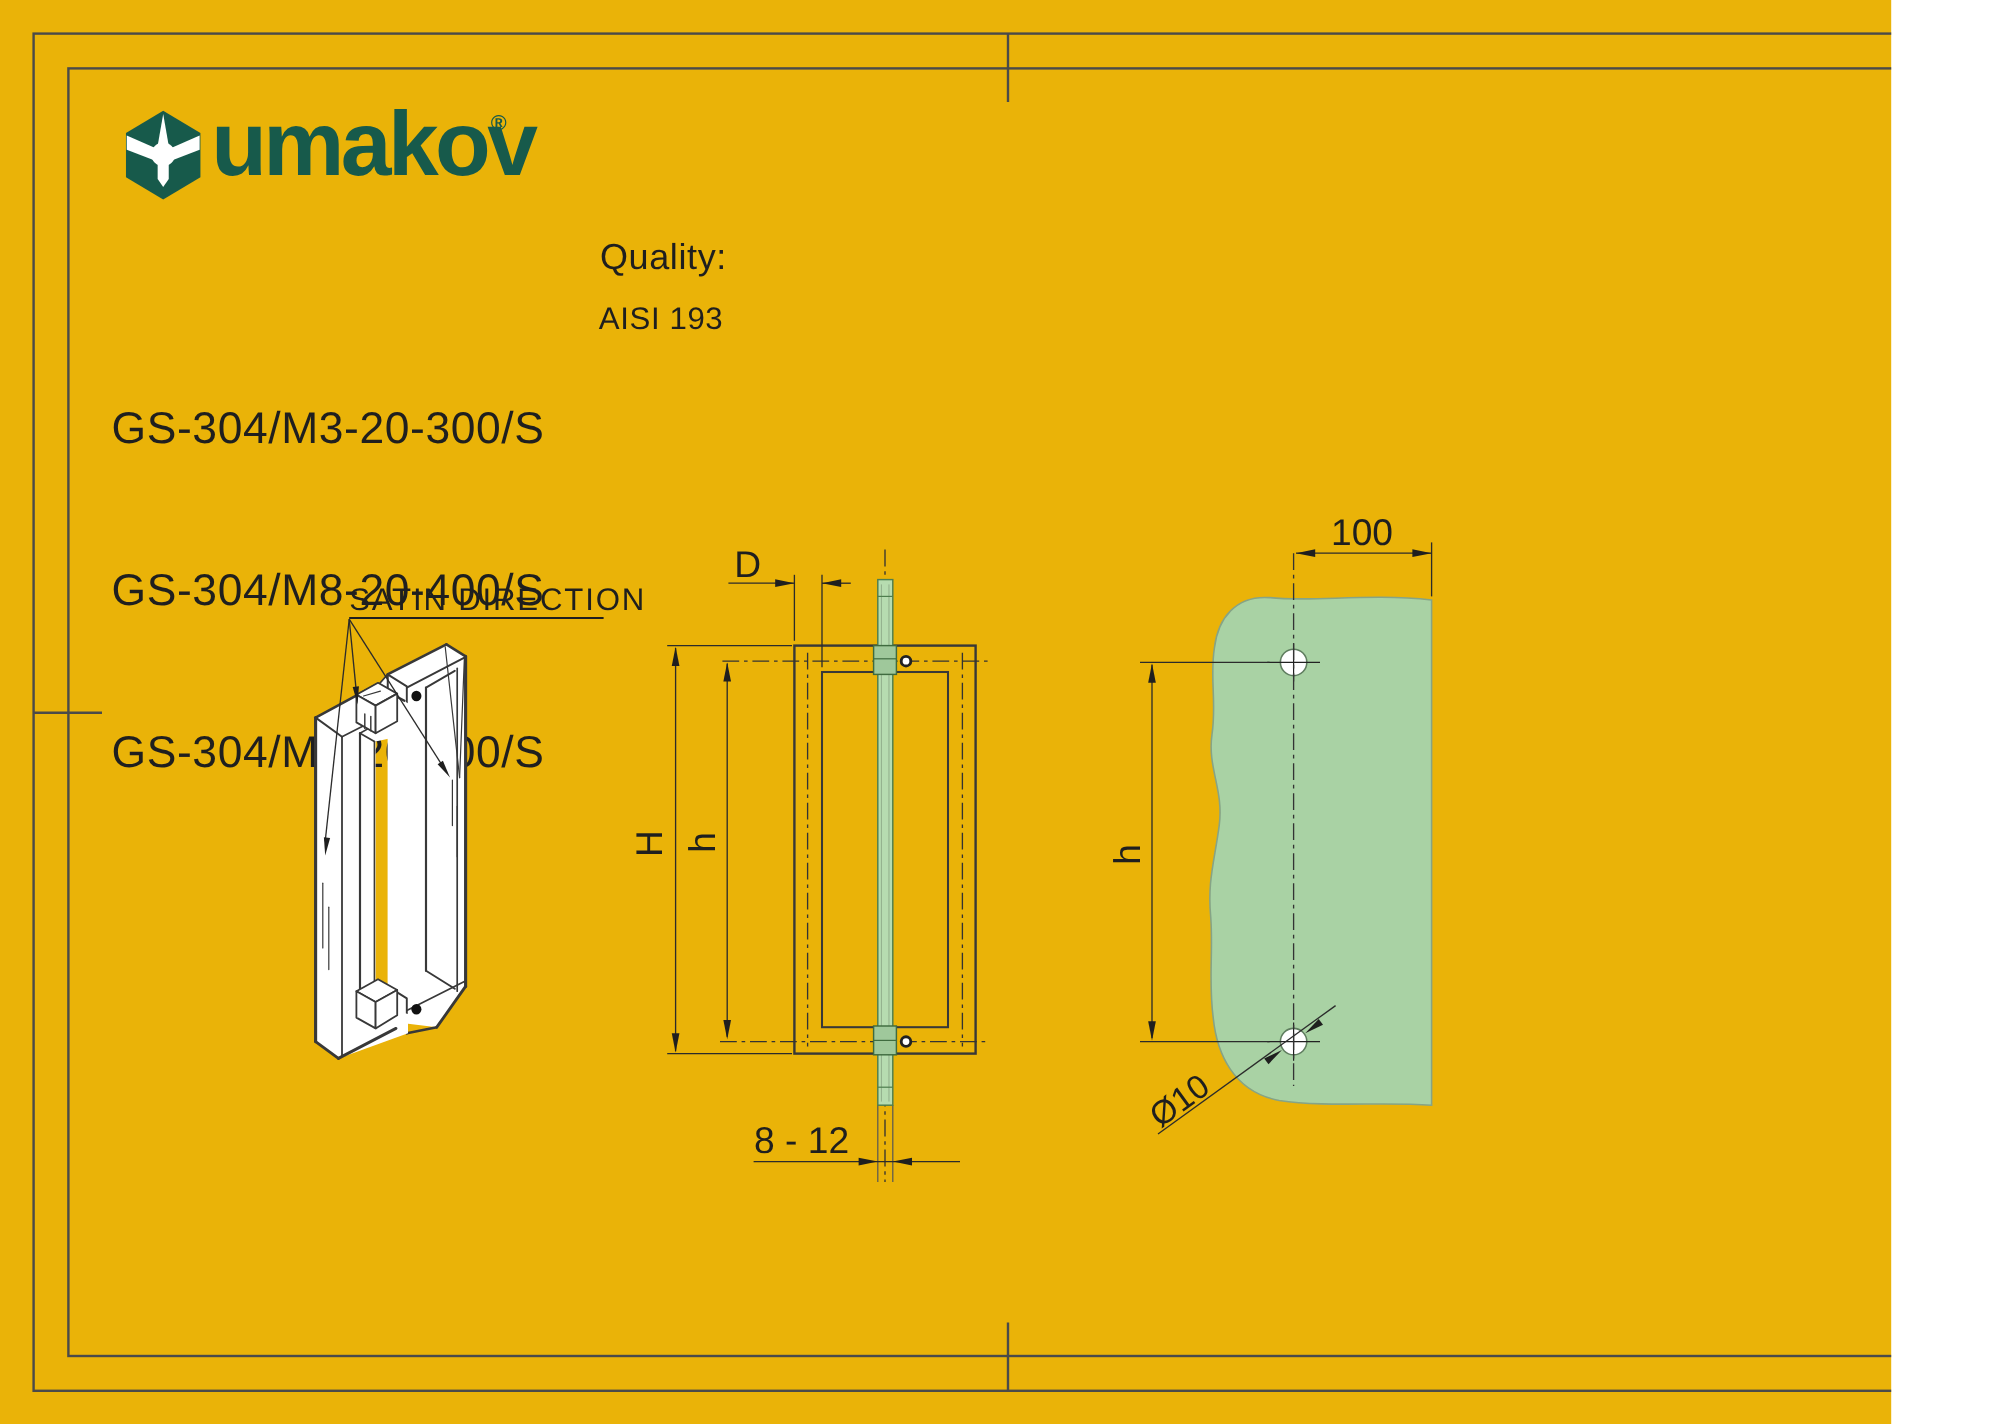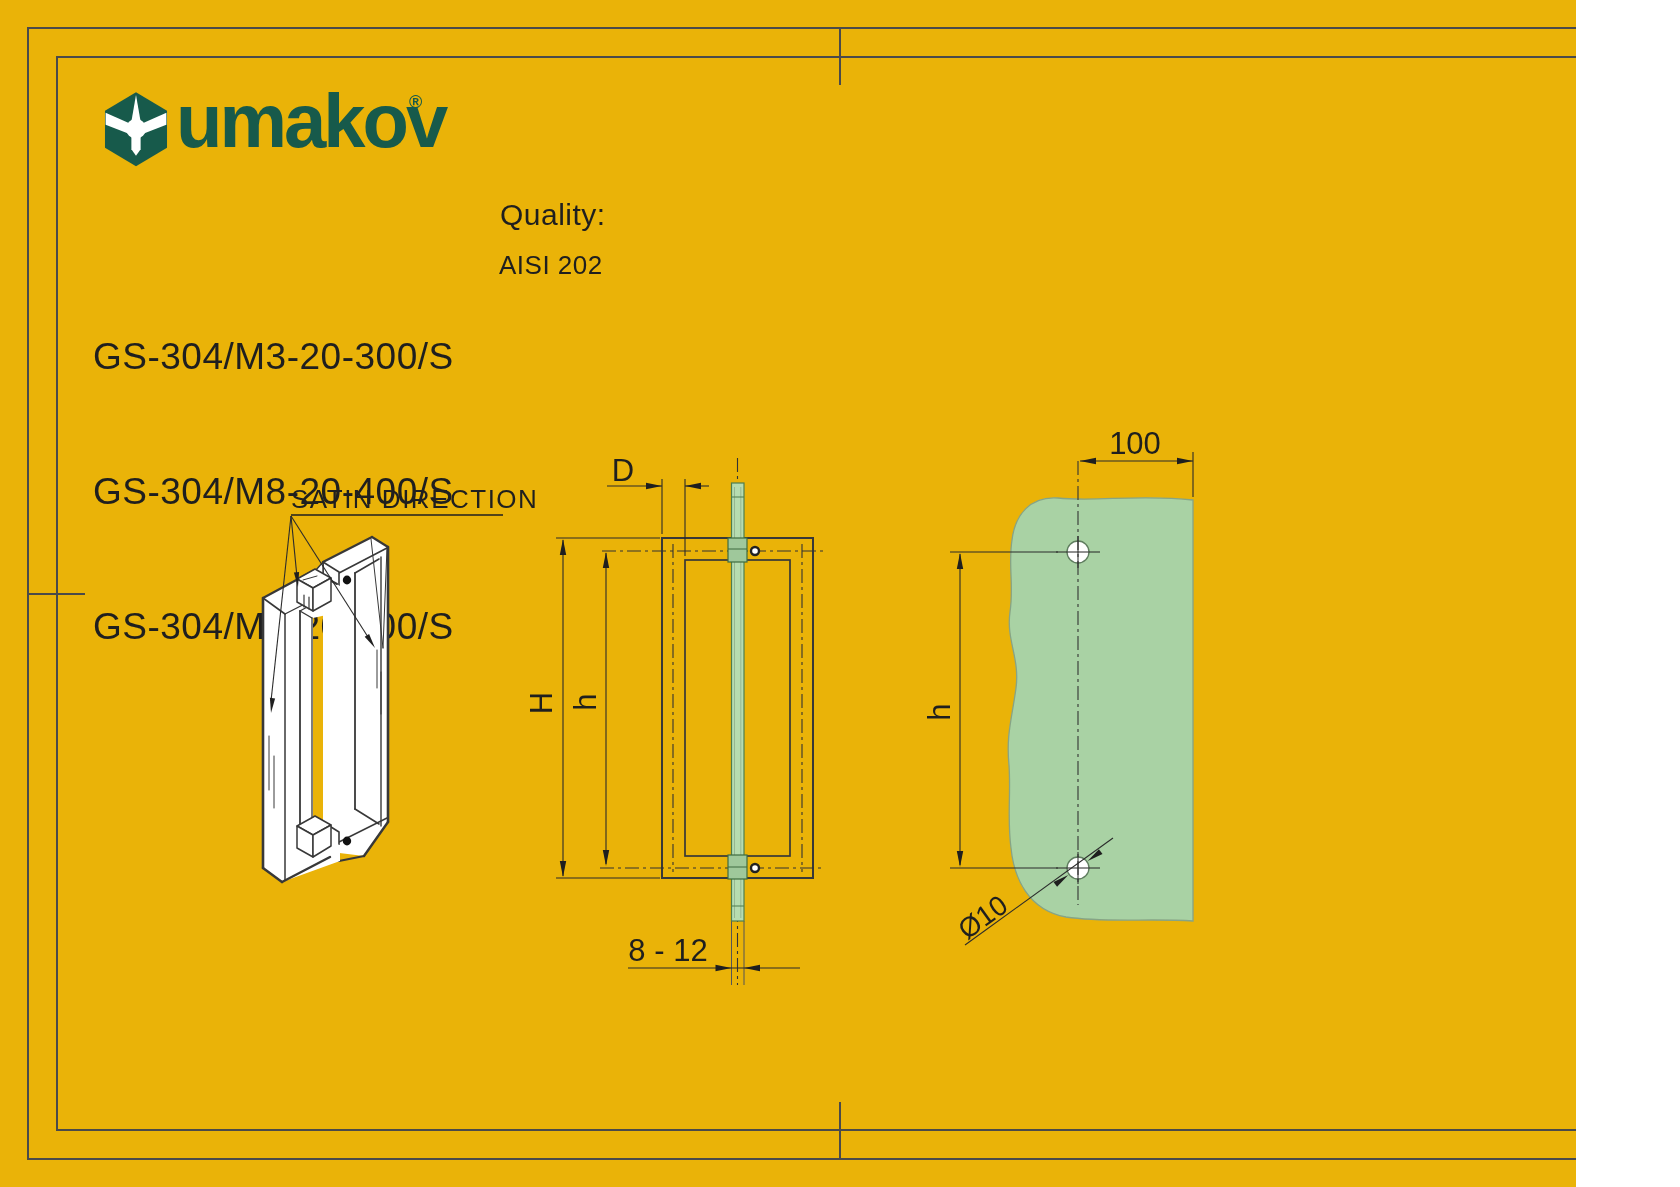--- a/index.html
+++ b/index.html
@@ -33,21 +33,21 @@
   </div>
   <div class="abs brandword" style="left:176px;top:82px;color:#175a4b;">umakov</div>
   <div class="abs reg" style="left:409px;top:92px;color:#175a4b;">®</div>
 
   <div class="abs codes" style="left:93px;top:244px;">
     <div>GS-304/M3-20-300/S</div>
     <div>GS-304/M8-20-400/S</div>
     <div>GS-304/M3-20-500/S</div>
   </div>
   <div class="abs quality-label" style="left:500px;top:198px;">Quality:</div>
-  <div class="abs quality-value" style="left:499px;top:250px;">AISI 202</div>
+  <div class="abs quality-value" style="left:499px;top:250px;">AISI 193</div>
 
   <svg class="abs" style="left:0;top:0;" width="1680" height="1187" viewBox="0 0 1680 1187">
 
     <g stroke="#4a4a4a" stroke-width="2" fill="none">
       <rect x="28" y="28" width="1624" height="1131"></rect>
       <rect x="57" y="57" width="1566" height="1073"></rect>
     </g>
     <g stroke="#4a4a4a" stroke-width="2">
       <line x1="840" y1="28" x2="840" y2="85"></line>
       <line x1="840" y1="1102" x2="840" y2="1159"></line>

